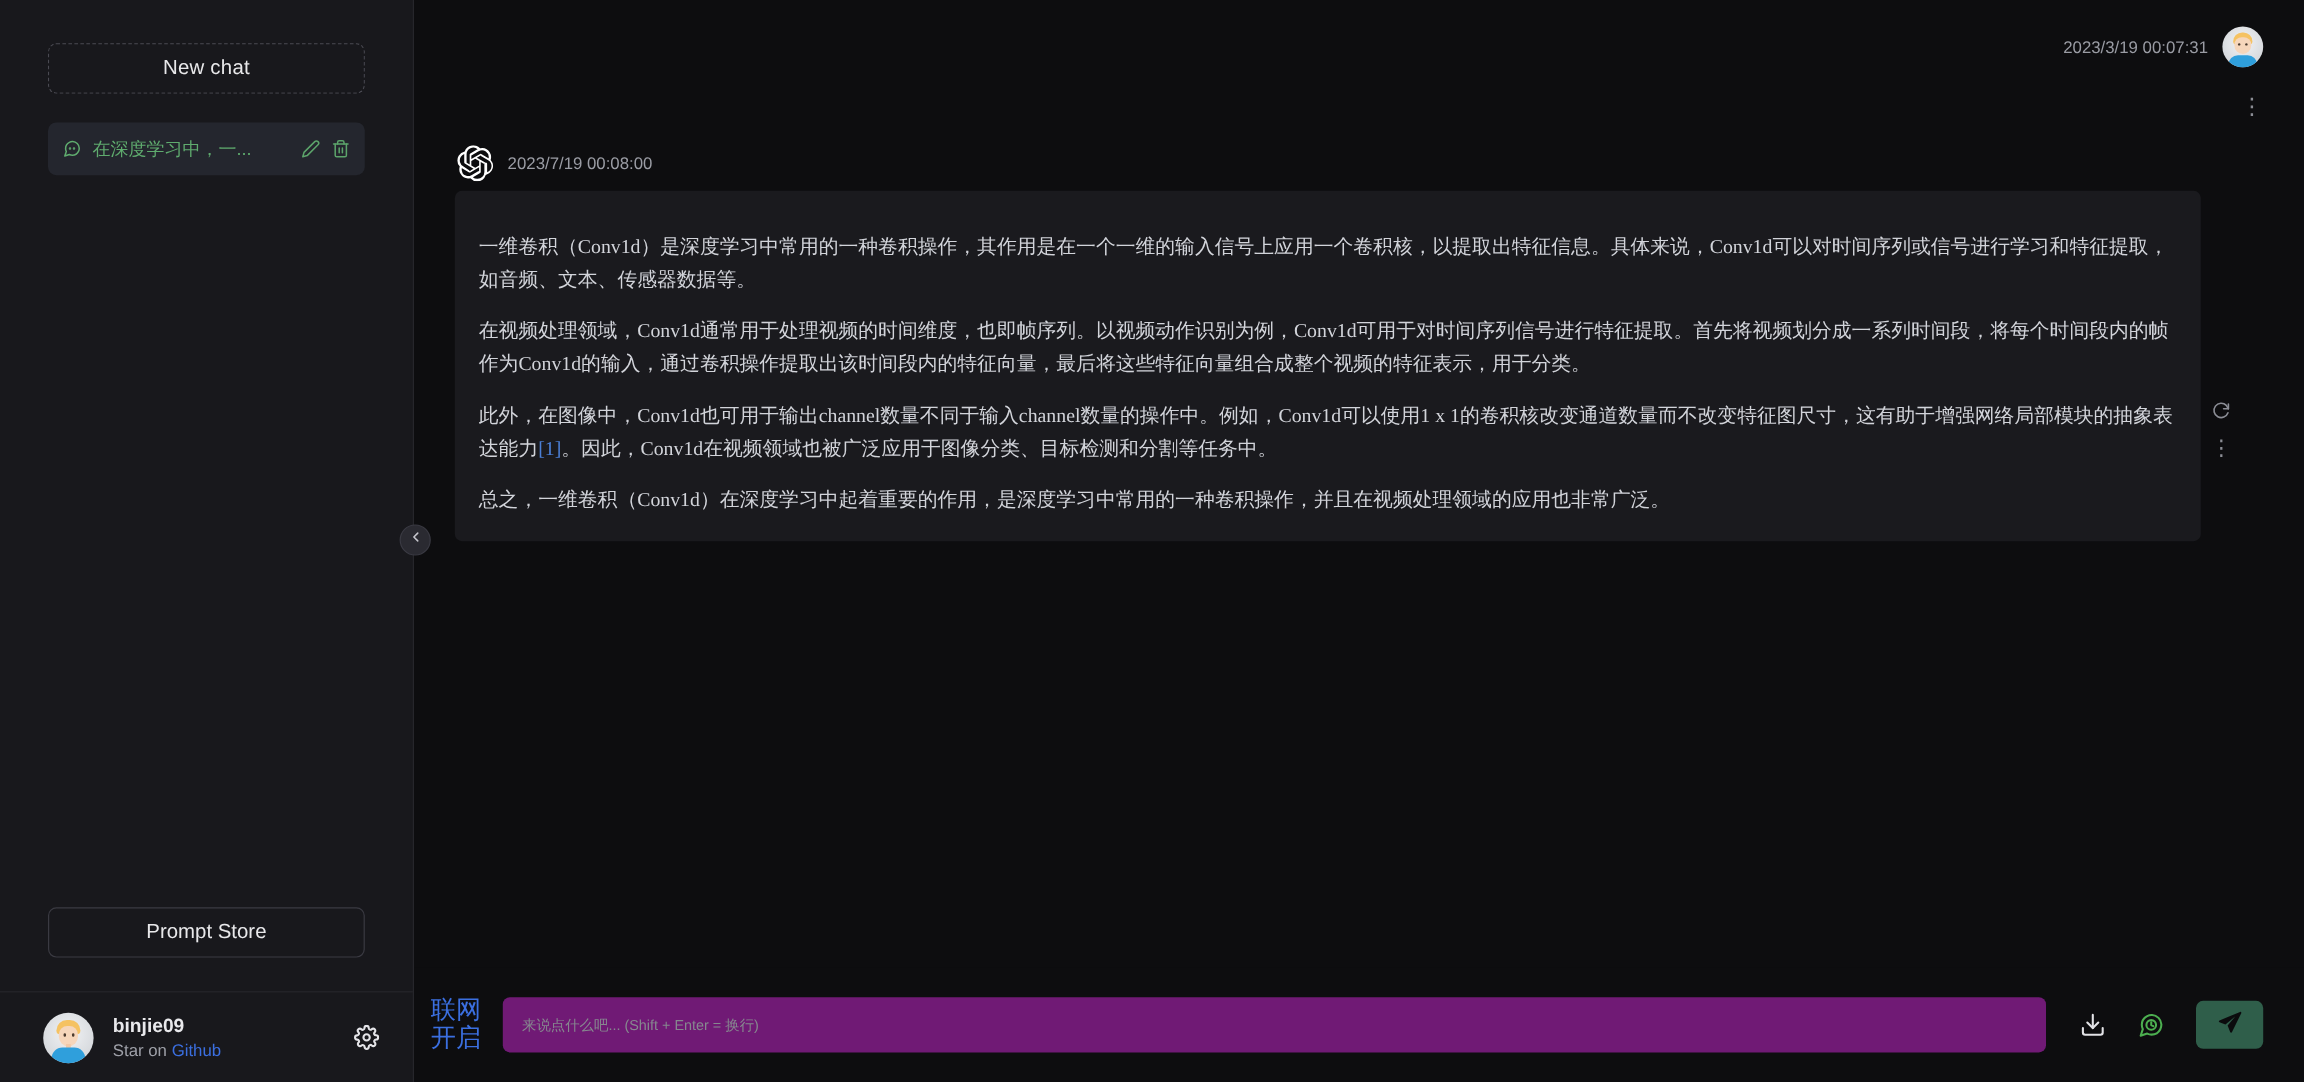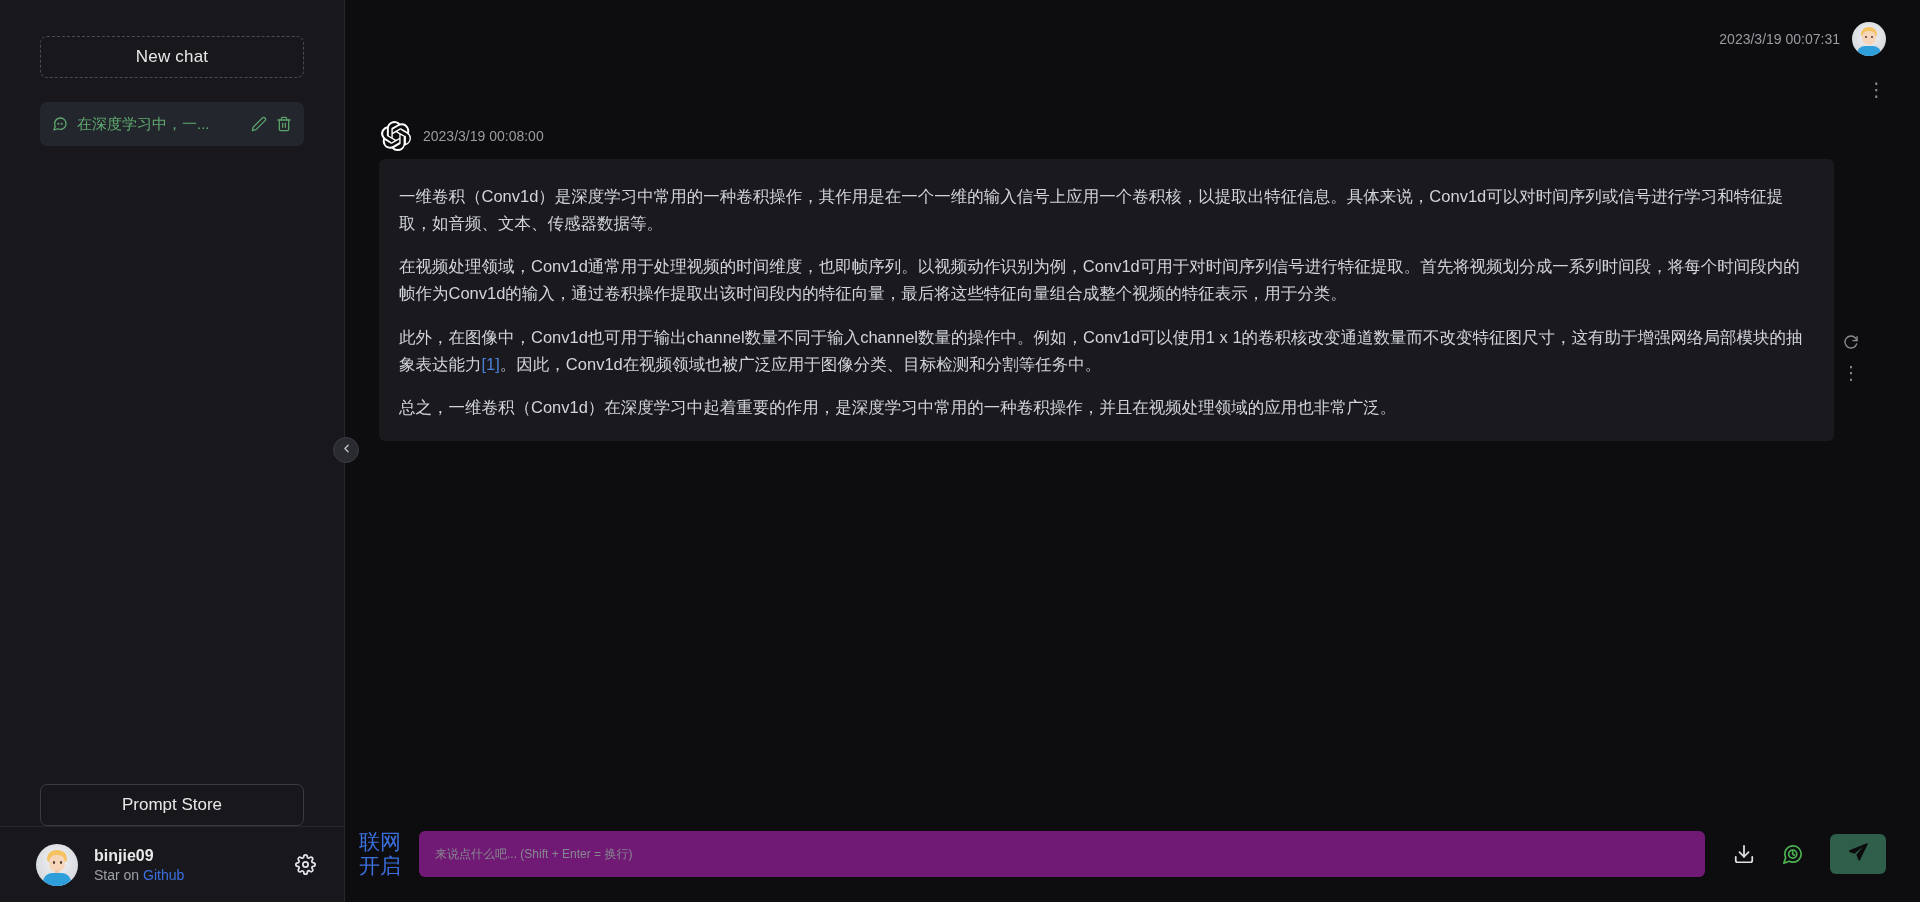--- a/index.html
+++ b/index.html
@@ -73,20 +73,21 @@
     height: 42px;
     border: 1px solid #3a3a42;
     border-radius: 7px;
     background: transparent;
     color: #e8e8ea;
     font-size: 17px;
     display: flex;
     align-items: center;
     justify-content: center;
     cursor: pointer;
+    margin-bottom: 28px;
   }
 
   .user-bar {
     border-top: 1px solid #26262b;
     height: 76px;
     display: flex;
     align-items: center;
     padding: 0 28px 0 36px;
     gap: 16px;
   }
@@ -199,21 +200,21 @@
   .bubble-bot {
     background: #1a1a1e;
     border-radius: 6px;
     padding: 18px 20px 20px 20px;
     color: #d2d4da;
     font-size: 16.5px;
     line-height: 1.62;
     width: 1455px;
     max-width: 100%;
   }
-  .bubble-bot p { margin: 6px 0 17px 0; }
+  .bubble-bot p { margin: 16px 0 17px 0; font-family: Liberation Serif, serif; }
   .bubble-bot p:last-child { margin-bottom: 0; }
   .bubble-bot .ref-link { color: #4b7fd6; cursor: pointer; }
 
   .bot-block { display: flex; align-items: flex-start; gap: 8px; width: 100%; }
 
   .bot-side-actions {
     display: flex;
     flex-direction: column;
     align-items: center;
     gap: 14px;
@@ -357,21 +358,21 @@
         </div>
       </div>
 
       <div class="msg-row bot" style="margin-top:22px;">
         <div class="meta-line" style="padding-left:2px;">
           <span class="bot-logo">
             <svg width="30" height="30" viewBox="0 0 24 24" fill="currentColor">
               <path d="M22.28 9.82a5.99 5.99 0 0 0-.52-4.91 6.05 6.05 0 0 0-6.51-2.9A6.07 6.07 0 0 0 4.98 4.18a5.99 5.99 0 0 0-4 2.9 6.05 6.05 0 0 0 .74 7.1 5.98 5.98 0 0 0 .51 4.91 6.05 6.05 0 0 0 6.52 2.9A5.98 5.98 0 0 0 13.26 24a6.06 6.06 0 0 0 5.77-4.21 5.99 5.99 0 0 0 4-2.9 6.06 6.06 0 0 0-.75-7.07zm-9.02 12.6a4.48 4.48 0 0 1-2.88-1.04l.14-.08 4.78-2.76a.79.79 0 0 0 .39-.68v-6.74l2.02 1.17a.07.07 0 0 1 .4.06v5.58a4.5 4.5 0 0 1-4.49 4.49zM3.6 18.3a4.47 4.47 0 0 1-.54-3.01l.14.09 4.78 2.76a.77.77 0 0 0 .78 0l5.84-3.37v2.33a.08.08 0 0 1-.3.07l-4.83 2.79a4.5 4.5 0 0 1-6.14-1.65zM2.34 7.9a4.49 4.49 0 0 1 2.35-1.97V11.6a.77.77 0 0 0 .38.67l5.81 3.35-2.02 1.17a.07.07 0 0 1-.7.01L3.97 14a4.5 4.5 0 0 1-1.63-6.1zm16.6 3.86l-5.84-3.4L15.1 7.2a.07.07 0 0 1 .7-.01l4.83 2.79a4.49 4.49 0 0 1-.68 8.1v-5.65a.8.8 0 0 0-.39-.67zm2.01-3.02l-.14-.09-4.77-2.78a.78.78 0 0 0-.79 0L9.42 9.24V6.91a.07.07 0 0 1 .03-.06l4.83-2.79a4.49 4.49 0 0 1 6.67 4.65zM8.32 12.87L6.3 11.7a.07.07 0 0 1-.04-.06V6.07a4.49 4.49 0 0 1 7.37-3.45l-.14.08L8.71 5.46a.79.79 0 0 0-.39.68zm1.1-2.36l2.6-1.5 2.61 1.5v3L12.02 15l-2.6-1.5z"></path>
             </svg>
           </span>
-          <span class="timestamp">2023/3/19 00:08:00</span>
+          <span class="timestamp">2023/7/19 00:08:00</span>
         </div>
 
         <div class="bot-block">
           <div class="bubble-bot">
             <p>一维卷积（Conv1d）是深度学习中常用的一种卷积操作，其作用是在一个一维的输入信号上应用一个卷积核，以提取出特征信息。具体来说，Conv1d可以对时间序列或信号进行学习和特征提取，如音频、文本、传感器数据等。</p>
             <p>在视频处理领域，Conv1d通常用于处理视频的时间维度，也即帧序列。以视频动作识别为例，Conv1d可用于对时间序列信号进行特征提取。首先将视频划分成一系列时间段，将每个时间段内的帧作为Conv1d的输入，通过卷积操作提取出该时间段内的特征向量，最后将这些特征向量组合成整个视频的特征表示，用于分类。</p>
             <p><span>此外，在图像中，Conv1d也可用于输出channel数量不同于输入channel数量的操作中。例如，Conv1d可以使用1 x 1的卷积核改变通道数量而不改变特征图尺寸，这有助于增强网络局部模块的抽象表达能力</span><span class="ref-link">[1]</span><span>。因此，Conv1d在视频领域也被广泛应用于图像分类、目标检测和分割等任务中。</span></p>
             <p>总之，一维卷积（Conv1d）在深度学习中起着重要的作用，是深度学习中常用的一种卷积操作，并且在视频处理领域的应用也非常广泛。</p>
           </div>
 

